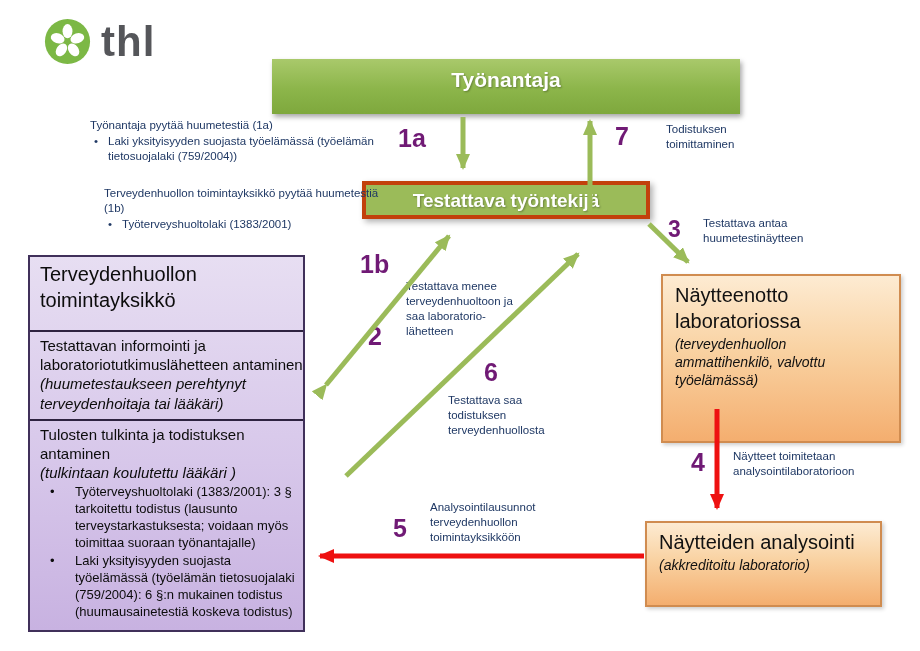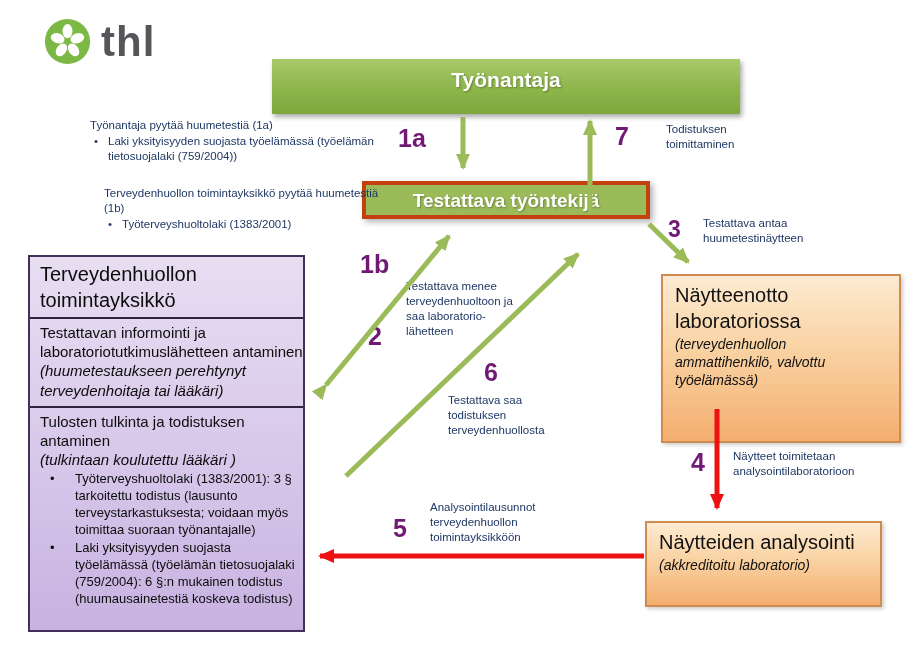--- a/index.html
+++ b/index.html
@@ -31,21 +31,21 @@
     line-height:32px; text-shadow:1px 1px 2px rgba(0,0,0,0.3);
   }
 
   
   .box-healthcare {
     left:28px; top:255px; width:277px; height:377px;
     background:linear-gradient(180deg,#e7def2 0%,#d7c7ea 55%,#c8b2e1 100%);
     border:2px solid #40305a; color:#0c0c0c; overflow:hidden;
   }
   .hc-header {
-    font-size:20px; line-height:1.3; padding:4px 10px 4px 10px;
+    font-size:20px; line-height:1.3; padding:4px 10px 17px 10px;
     border-bottom:2px solid #2e2340;
   }
   .hc-section1 {
     font-size:15px; line-height:1.28; padding:4px 0 6px 10px;
     border-bottom:2px solid #2e2340;
   }
   .hc-section2 { font-size:15px; line-height:1.27; padding:4px 8px 4px 10px; }
   .hc-note { font-style:italic; }
   .hc-bullets { list-style:none; margin-top:2px; }
   .hc-bullets li {

